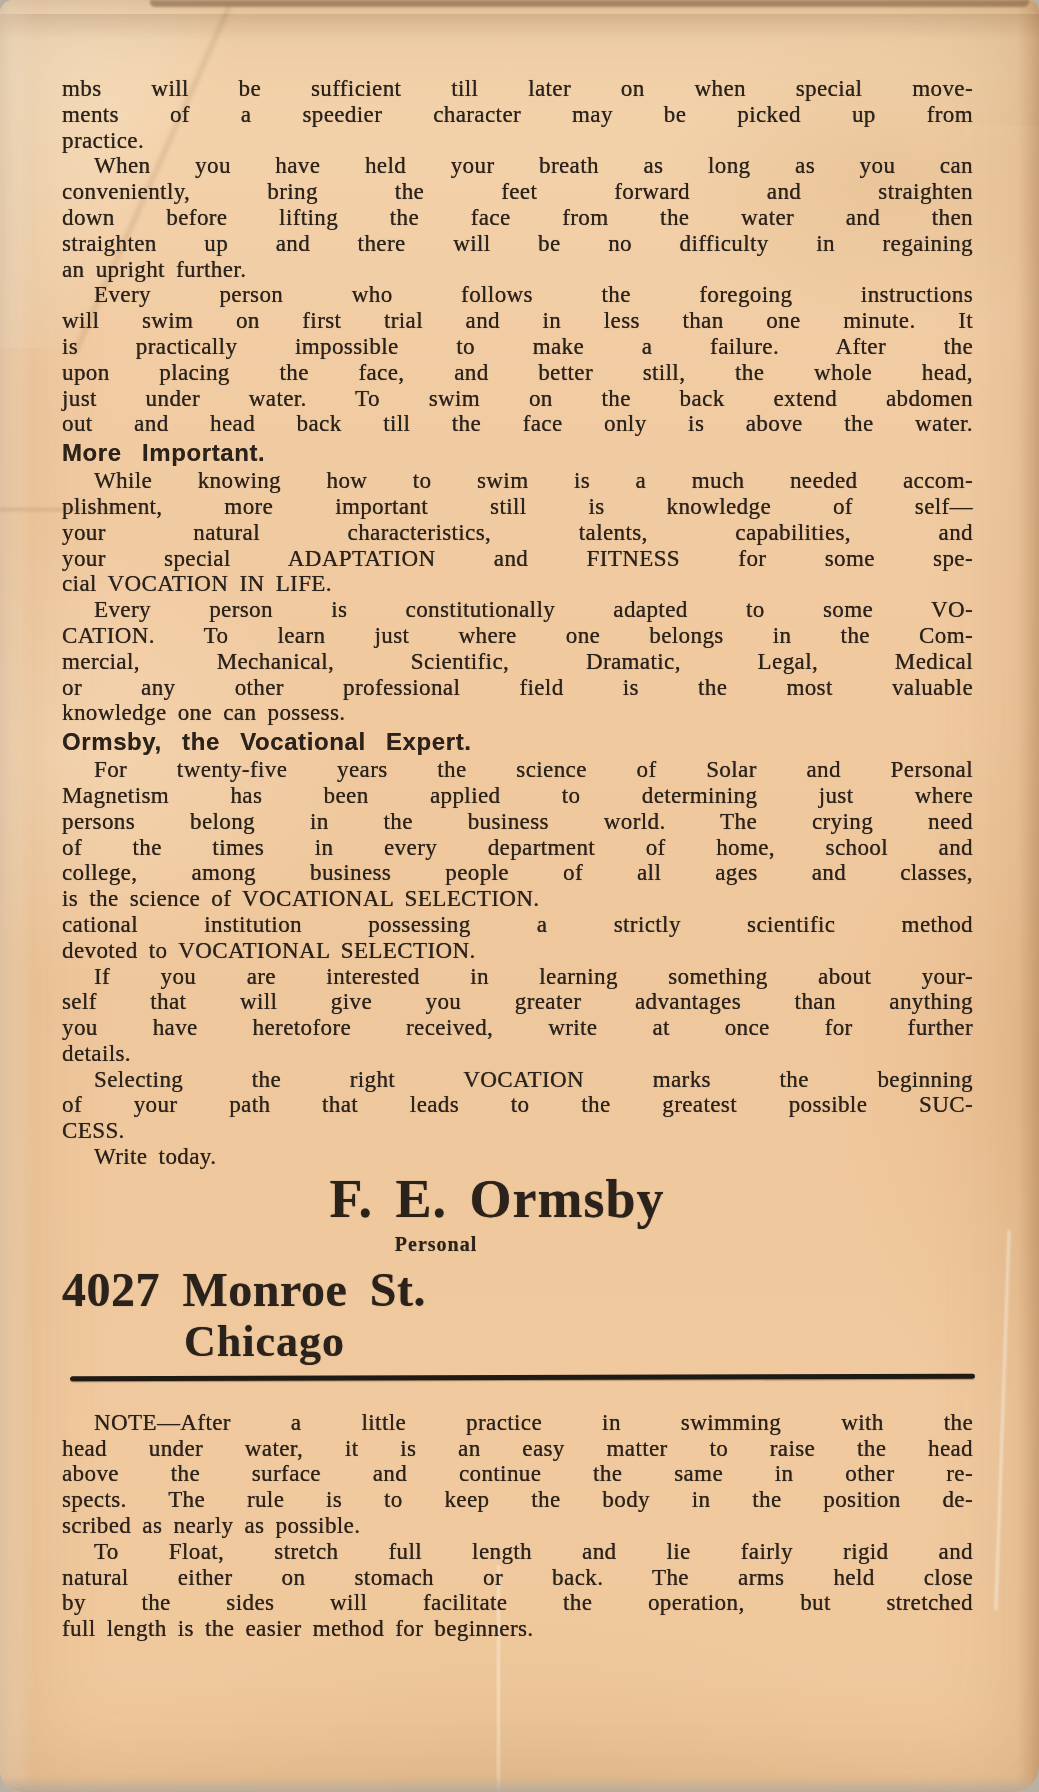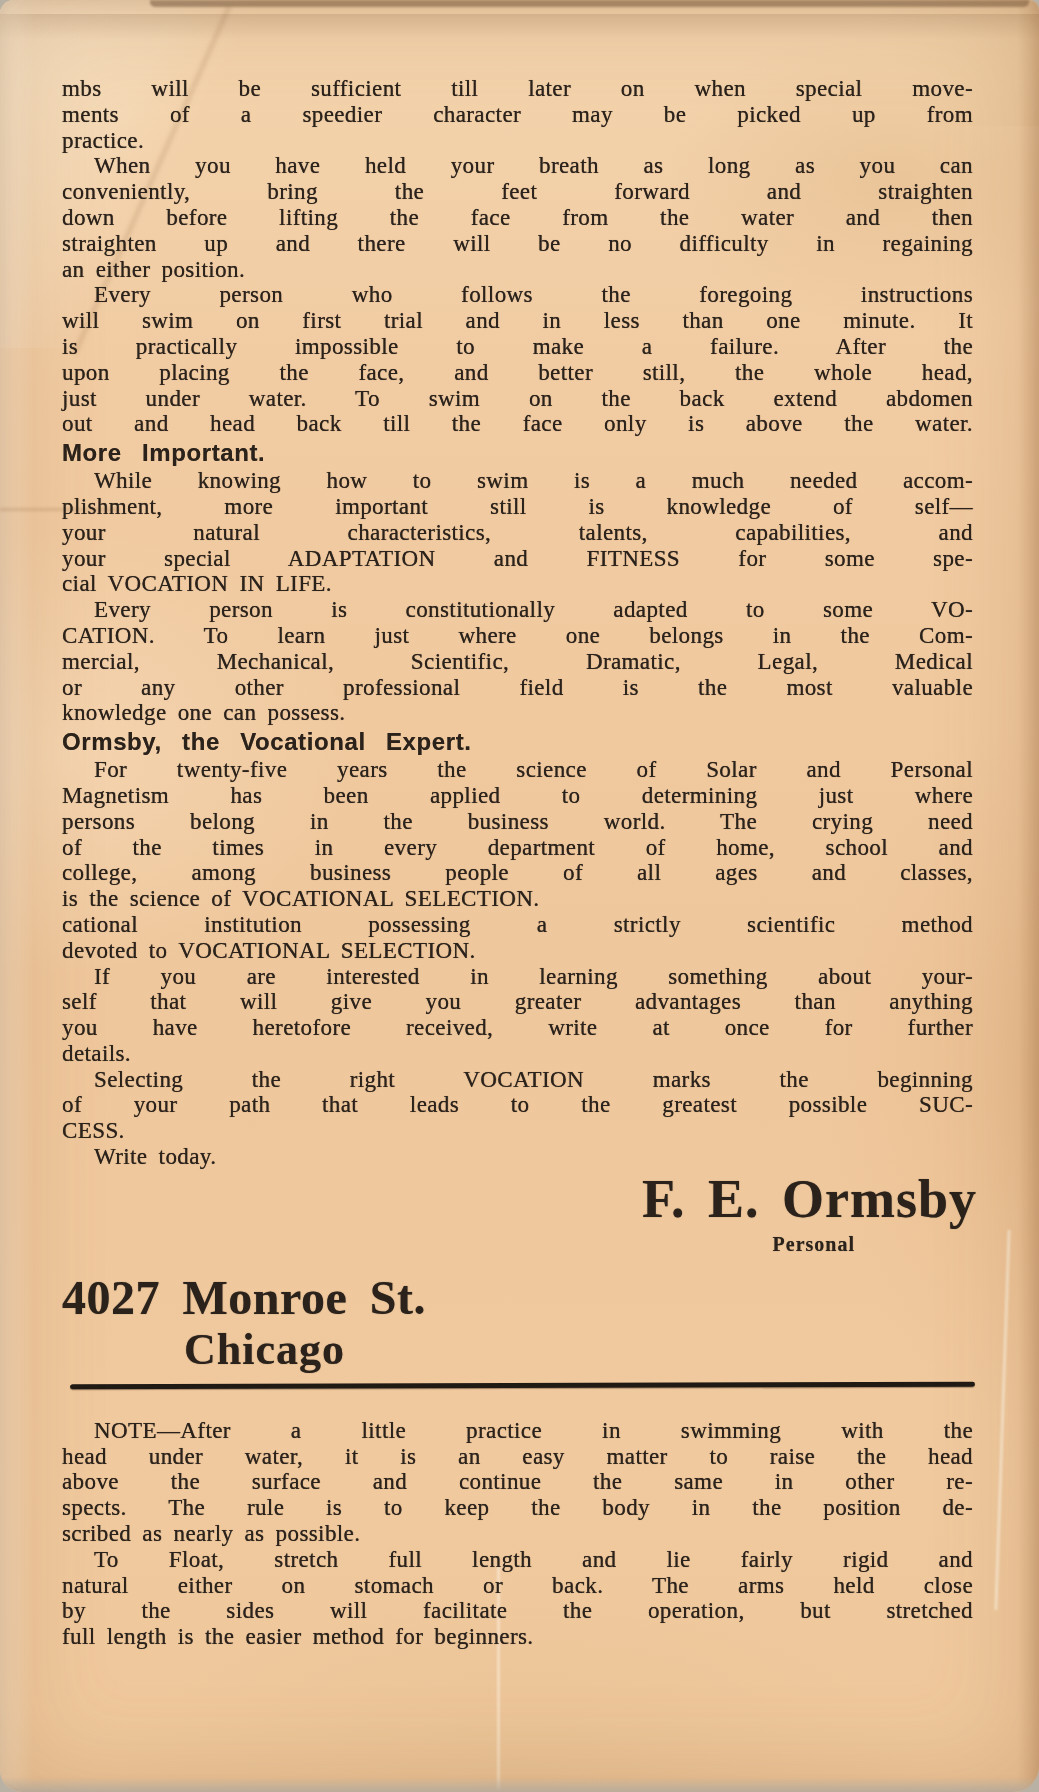--- a/index.html
+++ b/index.html
@@ -54,28 +54,28 @@
     text-shadow: 0 0 0.7px rgba(40,31,24,0.65), 0.3px 0.4px 0 rgba(40,31,24,0.30);
   }
   .bline.just { white-space:normal; text-align:justify; text-align-last:justify; }
   .bline.ind { padding-left:32px; }
   .heading {
     font-family:"Liberation Sans", sans-serif; font-weight:bold;
     font-size:24px; line-height:27px; margin:2px 0;
     text-align:left; word-spacing:13px; letter-spacing:0.6px;
     text-shadow: 0 0 0.6px rgba(40,31,24,0.6);
   }
-  .sig-block { margin-top:0; text-align:right; padding-right:62px;padding-left:17px; }
+  .sig-block { margin-top:0; text-align:center; padding-right:62px;padding-left:17px; }
   .sig-name { font-size:54px; line-height:58px; font-weight:bold;
     letter-spacing:1px; word-spacing:8px;
     text-shadow: 0 0 1px rgba(30,24,18,0.55); }
   .sig-sub { font-size:20px; line-height:32px; font-weight:bold;
     padding-right:122px; letter-spacing:1px;
     text-shadow: 0 0 0.8px rgba(30,24,18,0.5); }
-  .addr-block { margin-top:12px; padding-left:62px; }
+  .addr-block { margin-top:4px; padding-left:62px; }
   .addr-street { font-size:48px; line-height:52px; font-weight:bold;
     letter-spacing:0.5px; word-spacing:10px;
     text-shadow: 0 0 1px rgba(30,24,18,0.55); }
   .addr-city { font-size:44px; line-height:52px; font-weight:bold;
     padding-left:122px; letter-spacing:1px;
     text-shadow: 0 0 1px rgba(30,24,18,0.55); }
   .divider { margin:7px 0 0 70px; width:905px; height:5px;
     background:#201a15; border-radius:3px; transform:rotate(-0.15deg);
     box-shadow: 0 1px 1px rgba(60,40,25,0.4); }
   .note-col { margin-top:30px; }
@@ -100,21 +100,21 @@
   <div class="content">
 
     <div class="text-col">
         <div class="bline just">mbs will be sufficient till later on when special move-</div>
         <div class="bline just">ments of a speedier character may be picked up from</div>
         <div class="bline">practice.</div>
         <div class="bline just ind">When you have held your breath as long as you can</div>
         <div class="bline just">conveniently, bring the feet forward and straighten</div>
         <div class="bline just">down before lifting the face from the water and then</div>
         <div class="bline just">straighten up and there will be no difficulty in regaining</div>
-        <div class="bline">an either position.</div>
+        <div class="bline">an upright further.</div>
         <div class="bline just ind">Every person who follows the foregoing instructions</div>
         <div class="bline just">will swim on first trial and in less than one minute.  It</div>
         <div class="bline just">is practically impossible to make a failure.  After the</div>
         <div class="bline just">upon placing the face, and better still, the whole head,</div>
         <div class="bline just">just under water.  To swim on the back extend abdomen</div>
         <div class="bline just">out and head back till the face only is above the water.</div>
         <div class="heading">More Important.</div>
         <div class="bline just ind">While knowing how to swim is a much needed accom-</div>
         <div class="bline just">plishment, more important still is knowledge of self—</div>
         <div class="bline just">your natural characteristics, talents, capabilities, and</div>

